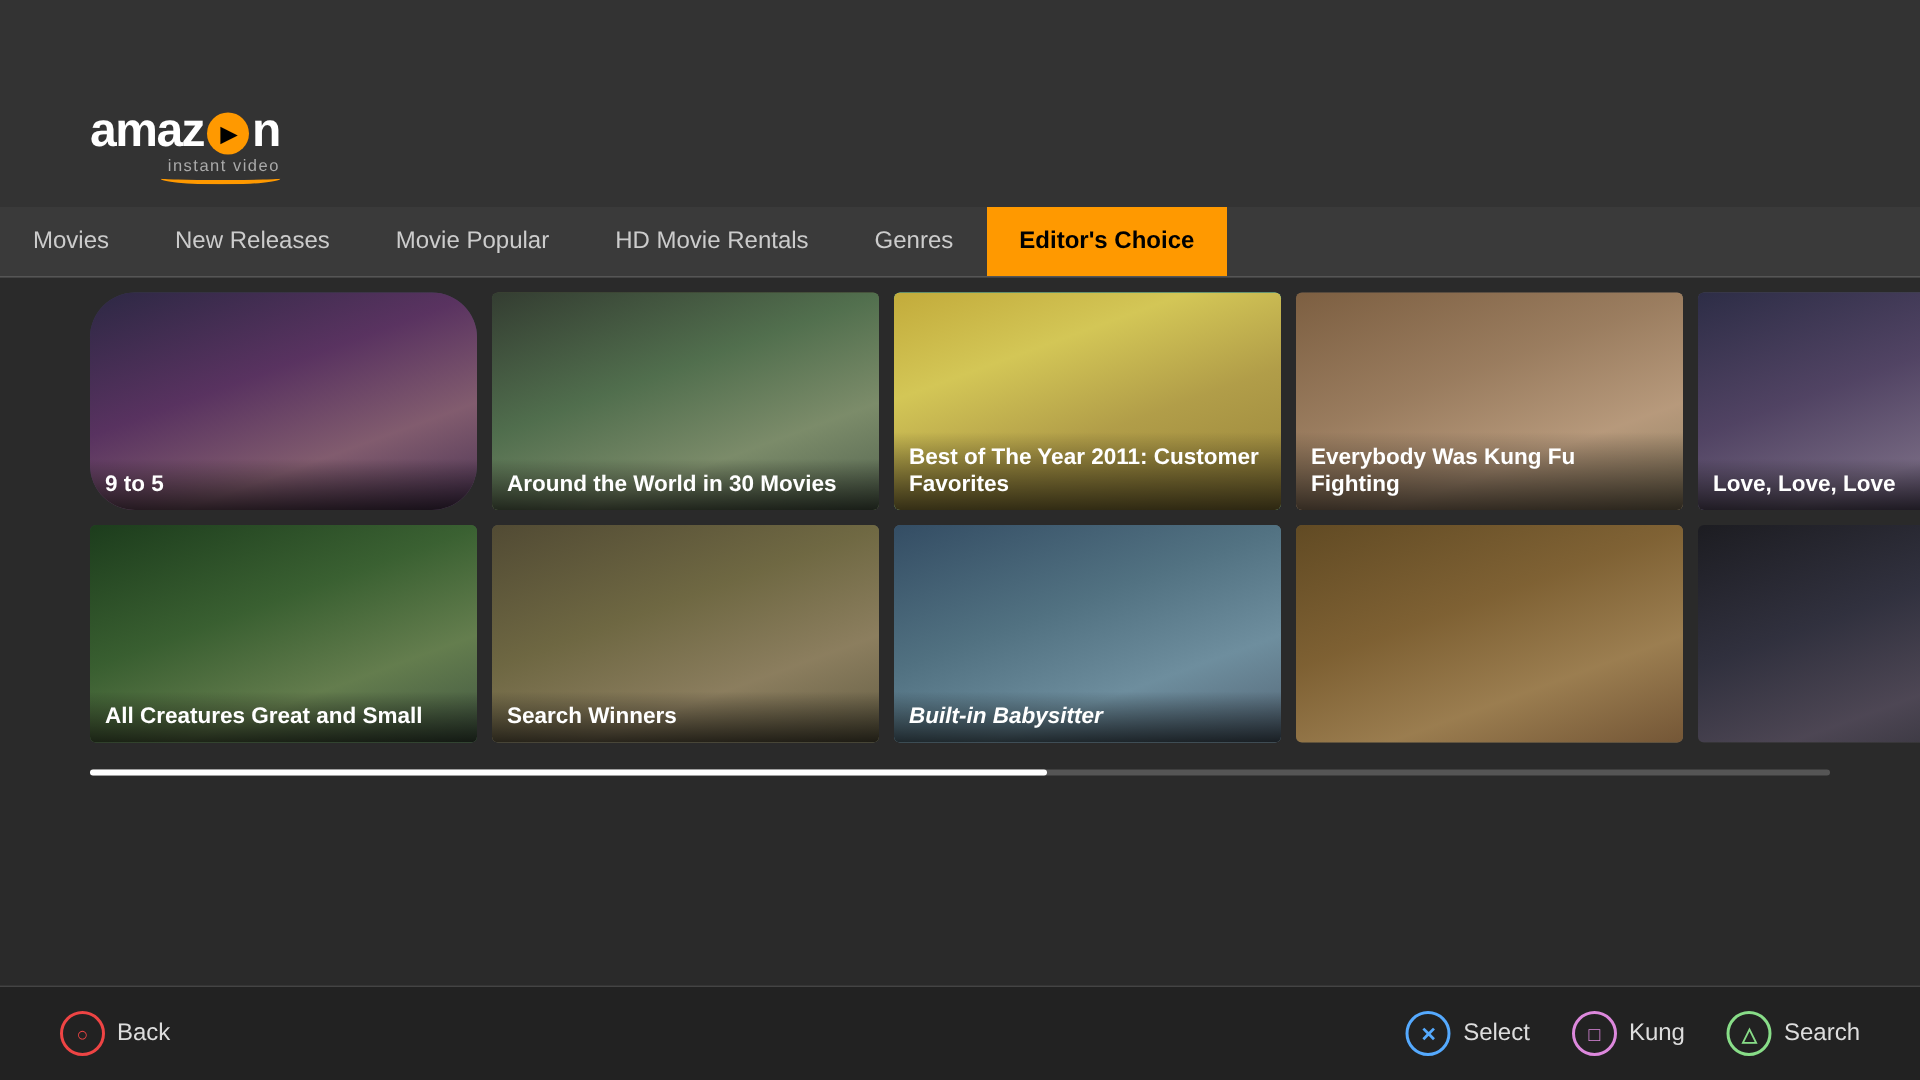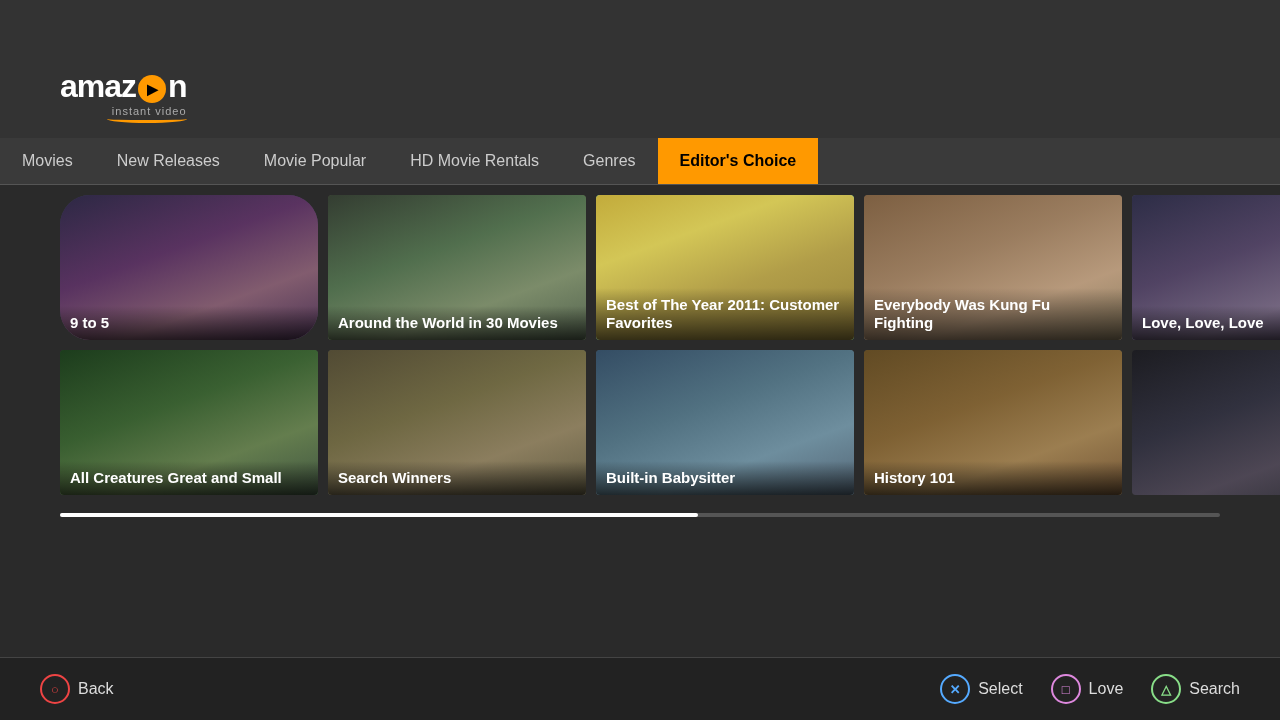--- a/index.html
+++ b/index.html
@@ -184,21 +184,21 @@
     .btn-circle-search { border-color: #8d8; color: #8d8; }
 
     
     .tile-c1 { background: linear-gradient(135deg, #3a3a5a 0%, #5a4a6a 100%); border-radius: 30px; }
     .tile-c2 { background: linear-gradient(135deg, #4a5a3a 0%, #6a7a4a 100%); }
     .tile-c3 { background: #5eead4; padding-left: 16px; }
     .tile-c4 { background: linear-gradient(135deg, #6a5a4a 0%, #8a7a6a 100%); }
     .tile-c5 { background: linear-gradient(135deg, #4a4a6a 0%, #6a6a8a 100%); }
     .tile-c7 { background: linear-gradient(135deg, #2a4a2a 0%, #4a7a4a 100%); }
     .tile-c8 { background: linear-gradient(135deg, #5a5a4a 0%, #7a7a5a 100%); }
-    .tile-c9 { background: linear-gradient(135deg, #4a6a7a 0%, #6a8a9a 100%); }
+    .tile-c9 { background: linear-gradient(135deg, #4a6a7a 0%, #6a8a9a 100%); font-style: italic; }
     .tile-c10 { background: linear-gradient(135deg, #6a5a3a 0%, #8a7a5a 100%); }
     .tile-c11 { background: linear-gradient(135deg, #2a2a2a 0%, #4a4a4a 100%); }
     
     .photo-overlay {
       position: absolute;
       top: 0; left: 0; right: 0; bottom: 0;
       opacity: 0.85;
     }
   </style>
 </head>
@@ -270,21 +270,20 @@
       <div class="tile-label">Search Winners</div>
     </div>
 
     <div class="movie-tile tile-c9">
       <div class="photo-overlay" style="background: linear-gradient(160deg, #304860 0%, #507080 40%, #7090a0 70%, #506070 100%);"></div>
       <div class="tile-label">Built-in Babysitter</div>
     </div>
 
     <div class="movie-tile tile-c10">
       <div class="photo-overlay" style="background: linear-gradient(160deg, #604820 0%, #806030 40%, #a08050 70%, #705030 100%);"></div>
-      <div class="tile-label">History 101</div>
     </div>
 
     <div class="movie-tile tile-c11">
       <div class="photo-overlay" style="background: linear-gradient(160deg, #1a1a20 0%, #303040 40%, #504858 70%, #282830 100%);"></div>
     </div>
 
     <div class="movie-tile" style="width:65px; background: linear-gradient(135deg, #282830 0%, #484858 100%);">
       <div class="photo-overlay" style="background: linear-gradient(160deg, #282830 0%, #484858 100%);"></div>
       <div class="tile-label" style="font-size:12px;">Poo…</div>
     </div>
@@ -304,20 +303,20 @@
       <span>Back</span>
     </div>
   </div>
   <div class="footer-right">
     <div class="footer-btn">
       <div class="btn-icon btn-circle-select">✕</div>
       <span>Select</span>
     </div>
     <div class="footer-btn">
       <div class="btn-icon btn-circle-home">□</div>
-      <span>Love</span>
+      <span>Kung</span>
     </div>
     <div class="footer-btn">
       <div class="btn-icon btn-circle-search">△</div>
       <span>Search</span>
     </div>
   </div>
 </div>
 
 </body></html>

